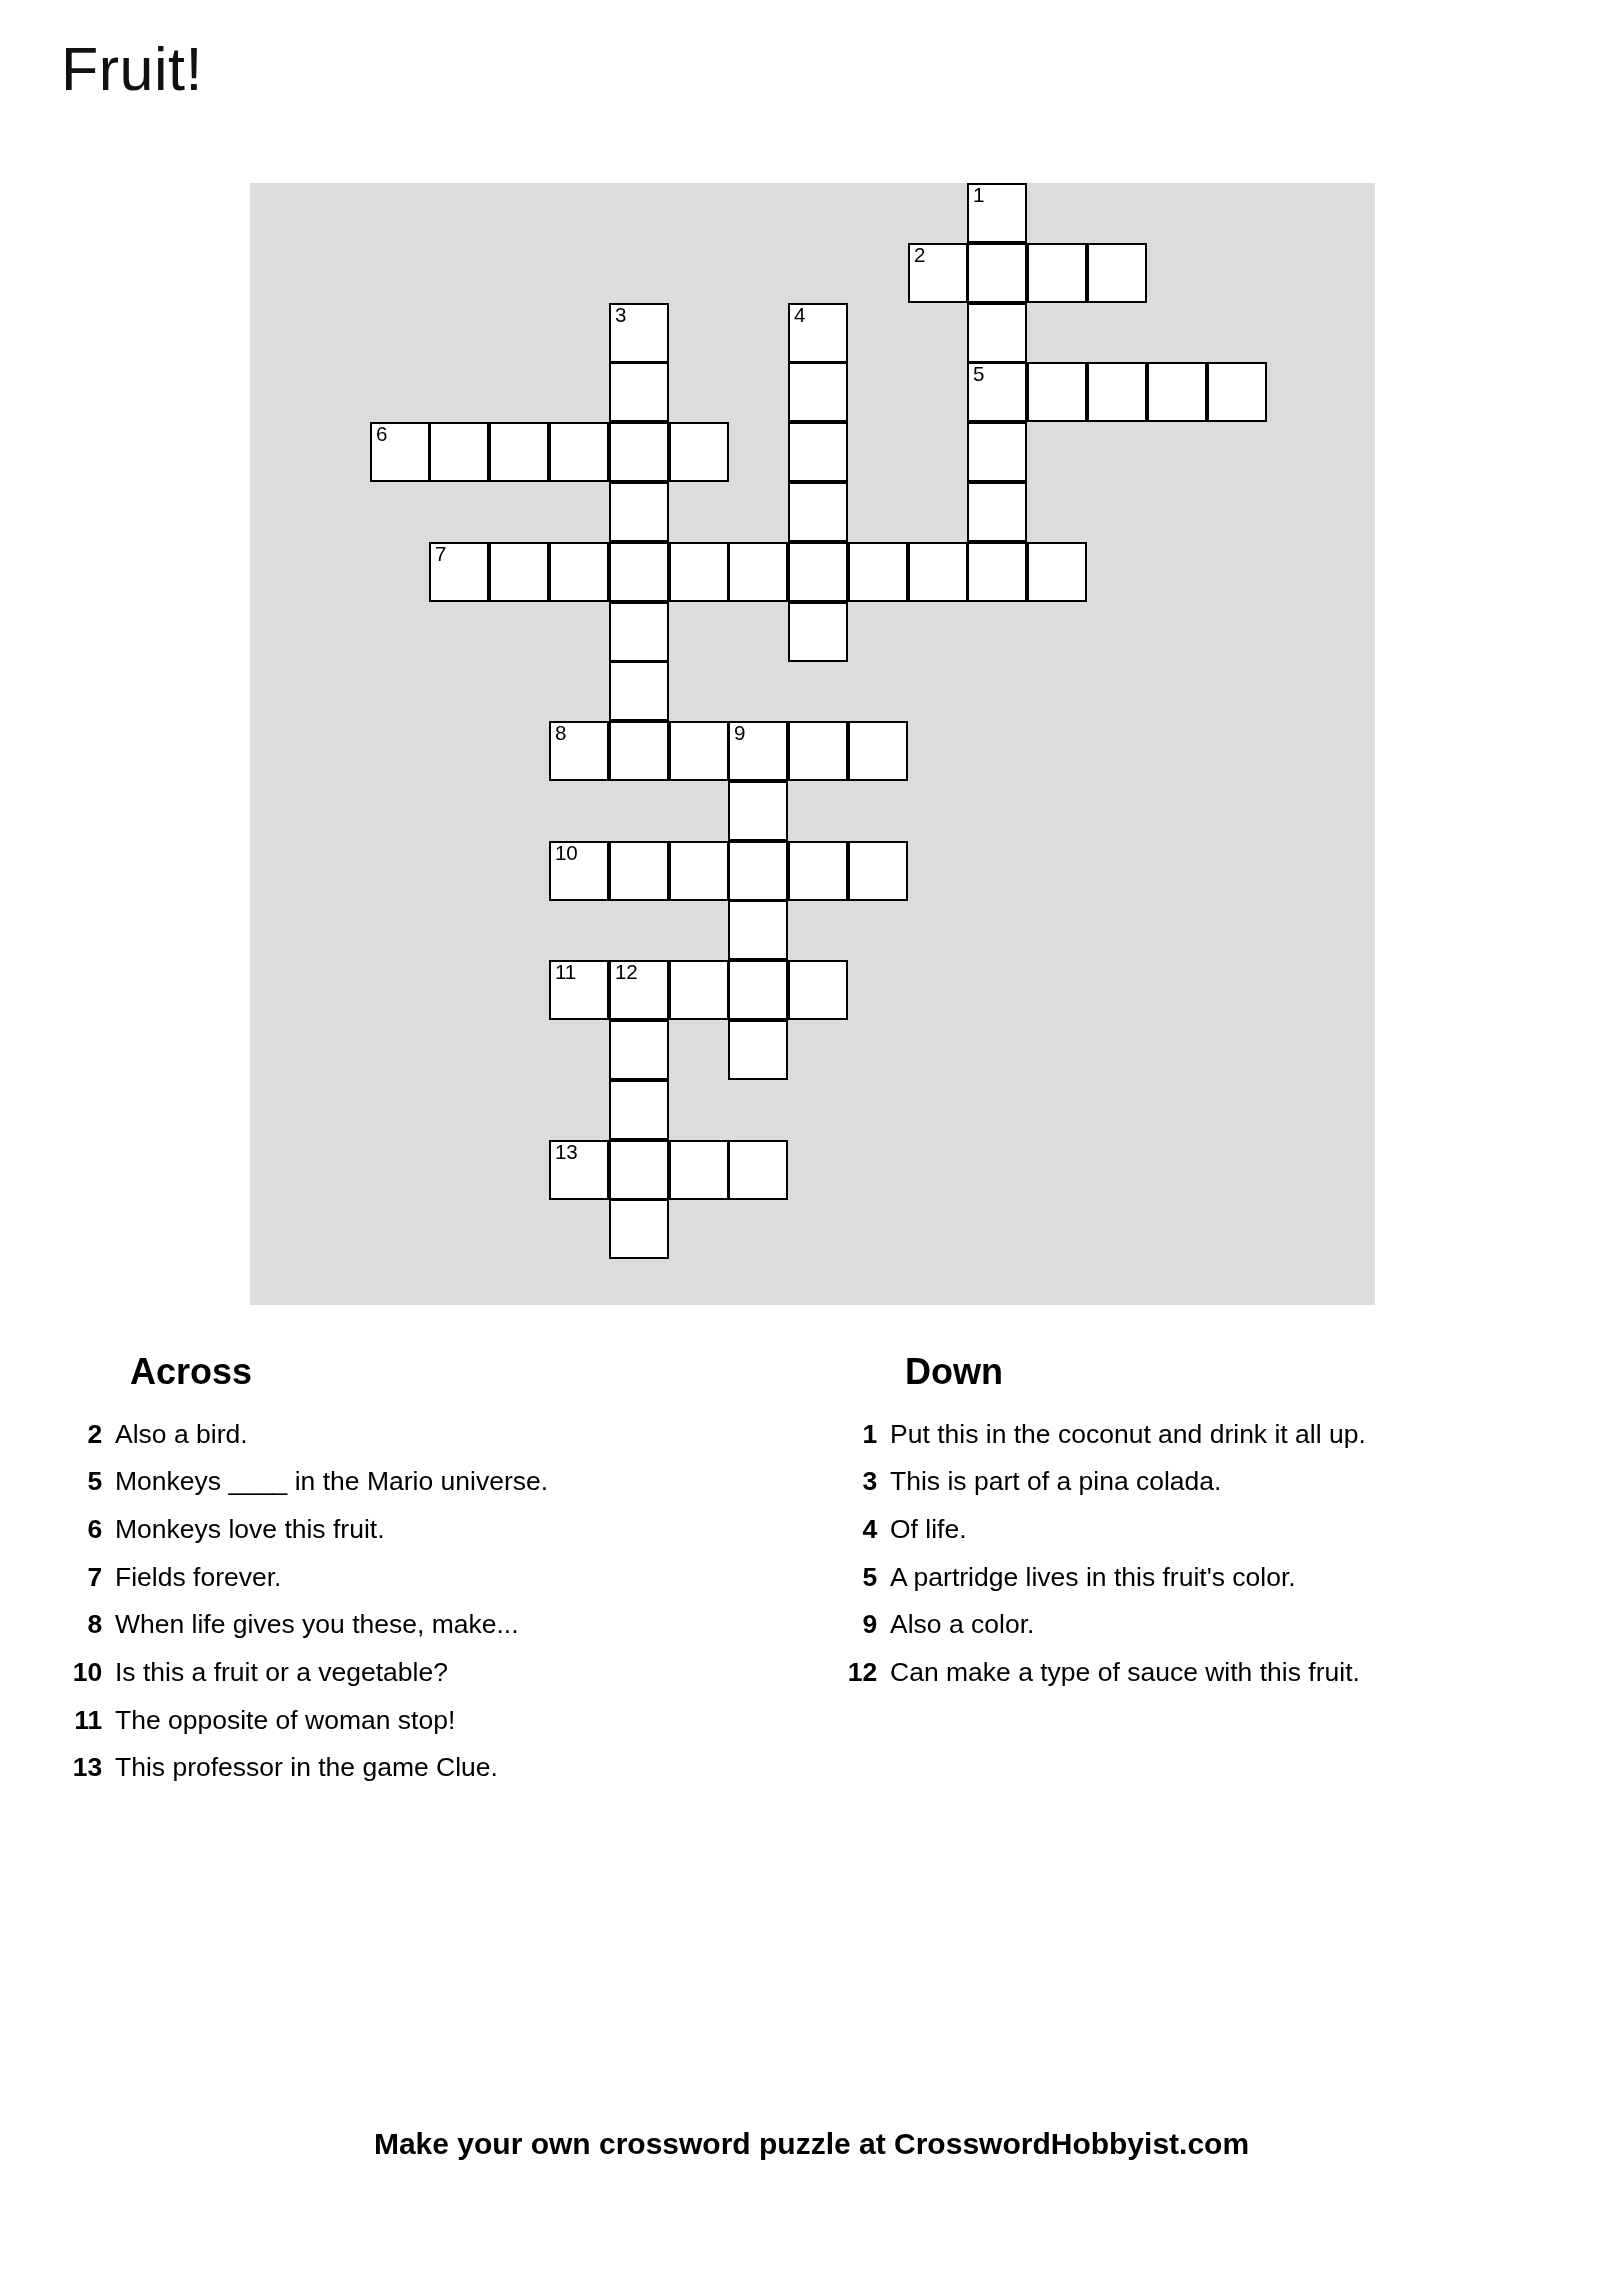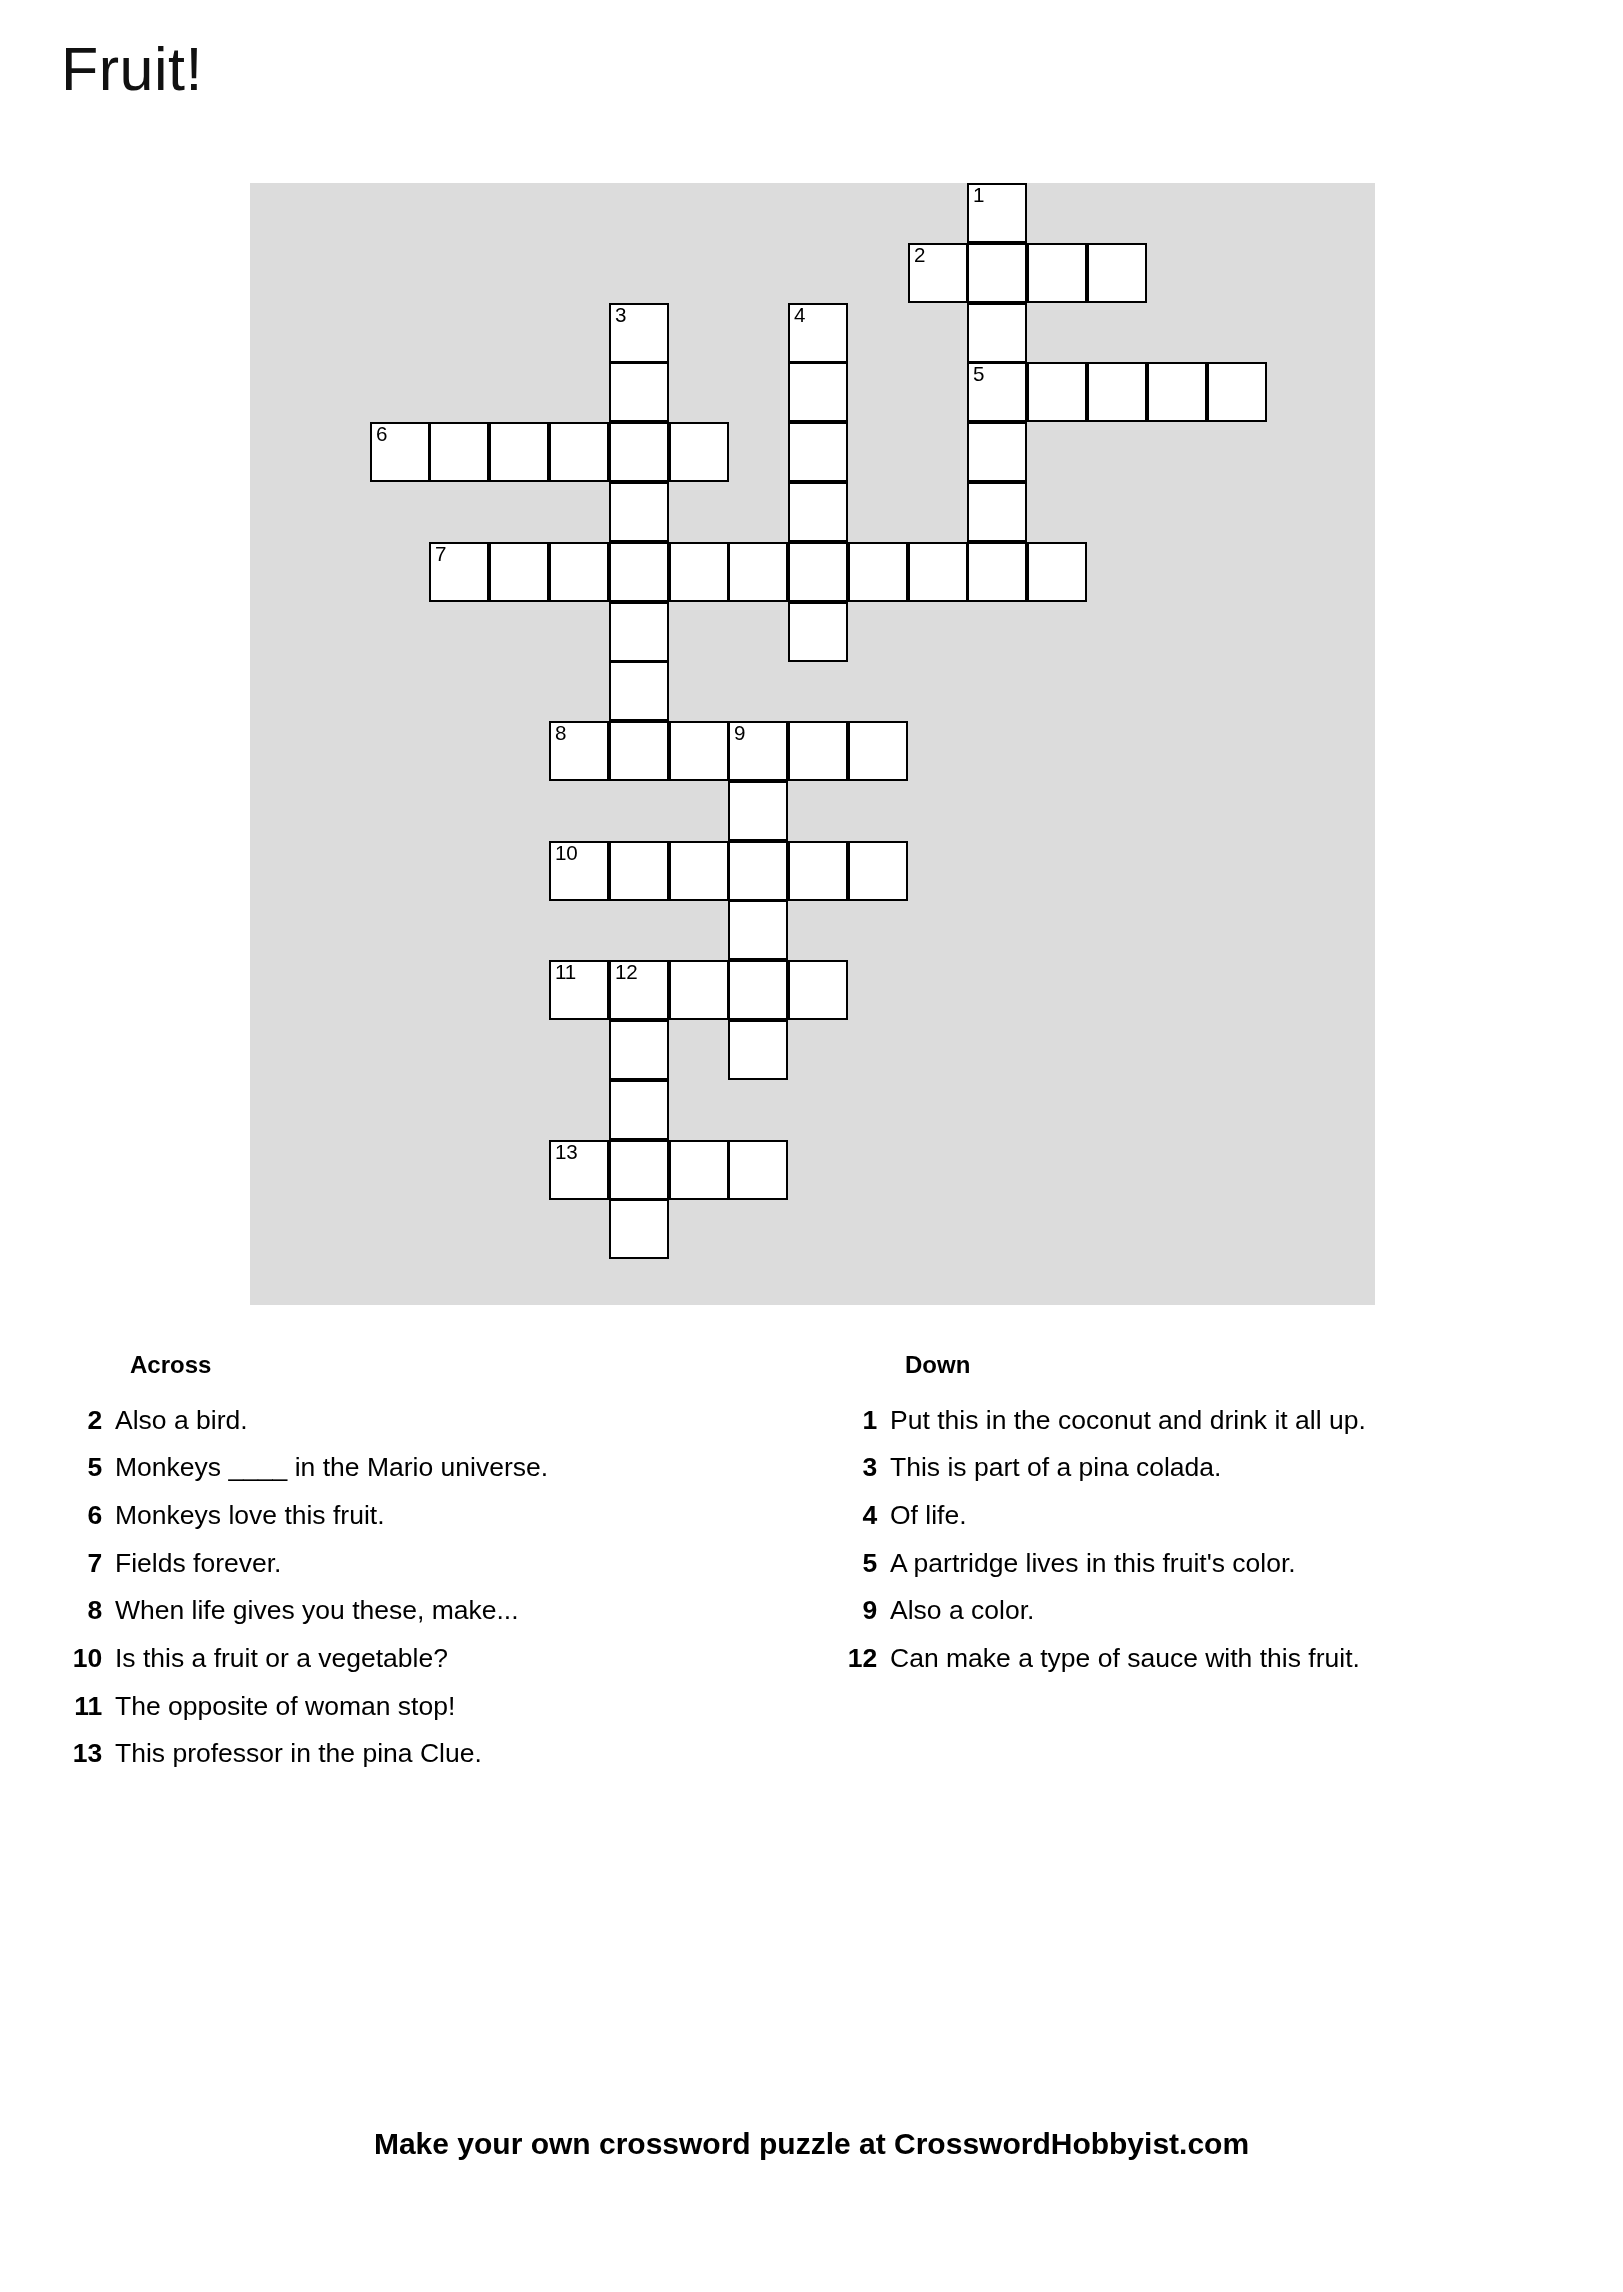--- a/index.html
+++ b/index.html
@@ -66,21 +66,21 @@
 
   
   .clue-col {
     position: absolute;
     top: 1351px;
   }
   #across-col { left: 39px; width: 745px; }
   #down-col   { left: 814px; width: 774px; }
 
   .clue-heading {
-    font-size: 24px;
+    font-size: 36px;
     font-weight: bold;
     margin: 0 0 25.5px 0;
     padding-left: 91px;
     color: #000000;
   }
   .clue-list {
     list-style: none;
     margin: 0;
     padding: 0;
   }
@@ -244,21 +244,21 @@
       <li class="clue-row">
         <span class="clue-num">10</span>
         <span class="clue-text">Is this a fruit or a vegetable?</span>
       </li>
       <li class="clue-row">
         <span class="clue-num">11</span>
         <span class="clue-text">The opposite of woman stop!</span>
       </li>
       <li class="clue-row">
         <span class="clue-num">13</span>
-        <span class="clue-text">This professor in the pina Clue.</span>
+        <span class="clue-text">This professor in the game Clue.</span>
       </li>
     </ul>
 </div>
 
 <div class="clue-col" id="down-col">
   <div class="clue-heading">Down</div>
   <ul class="clue-list" id="down-list">
       <li class="clue-row">
         <span class="clue-num">1</span>
         <span class="clue-text">Put this in the coconut and drink it all up.</span>

